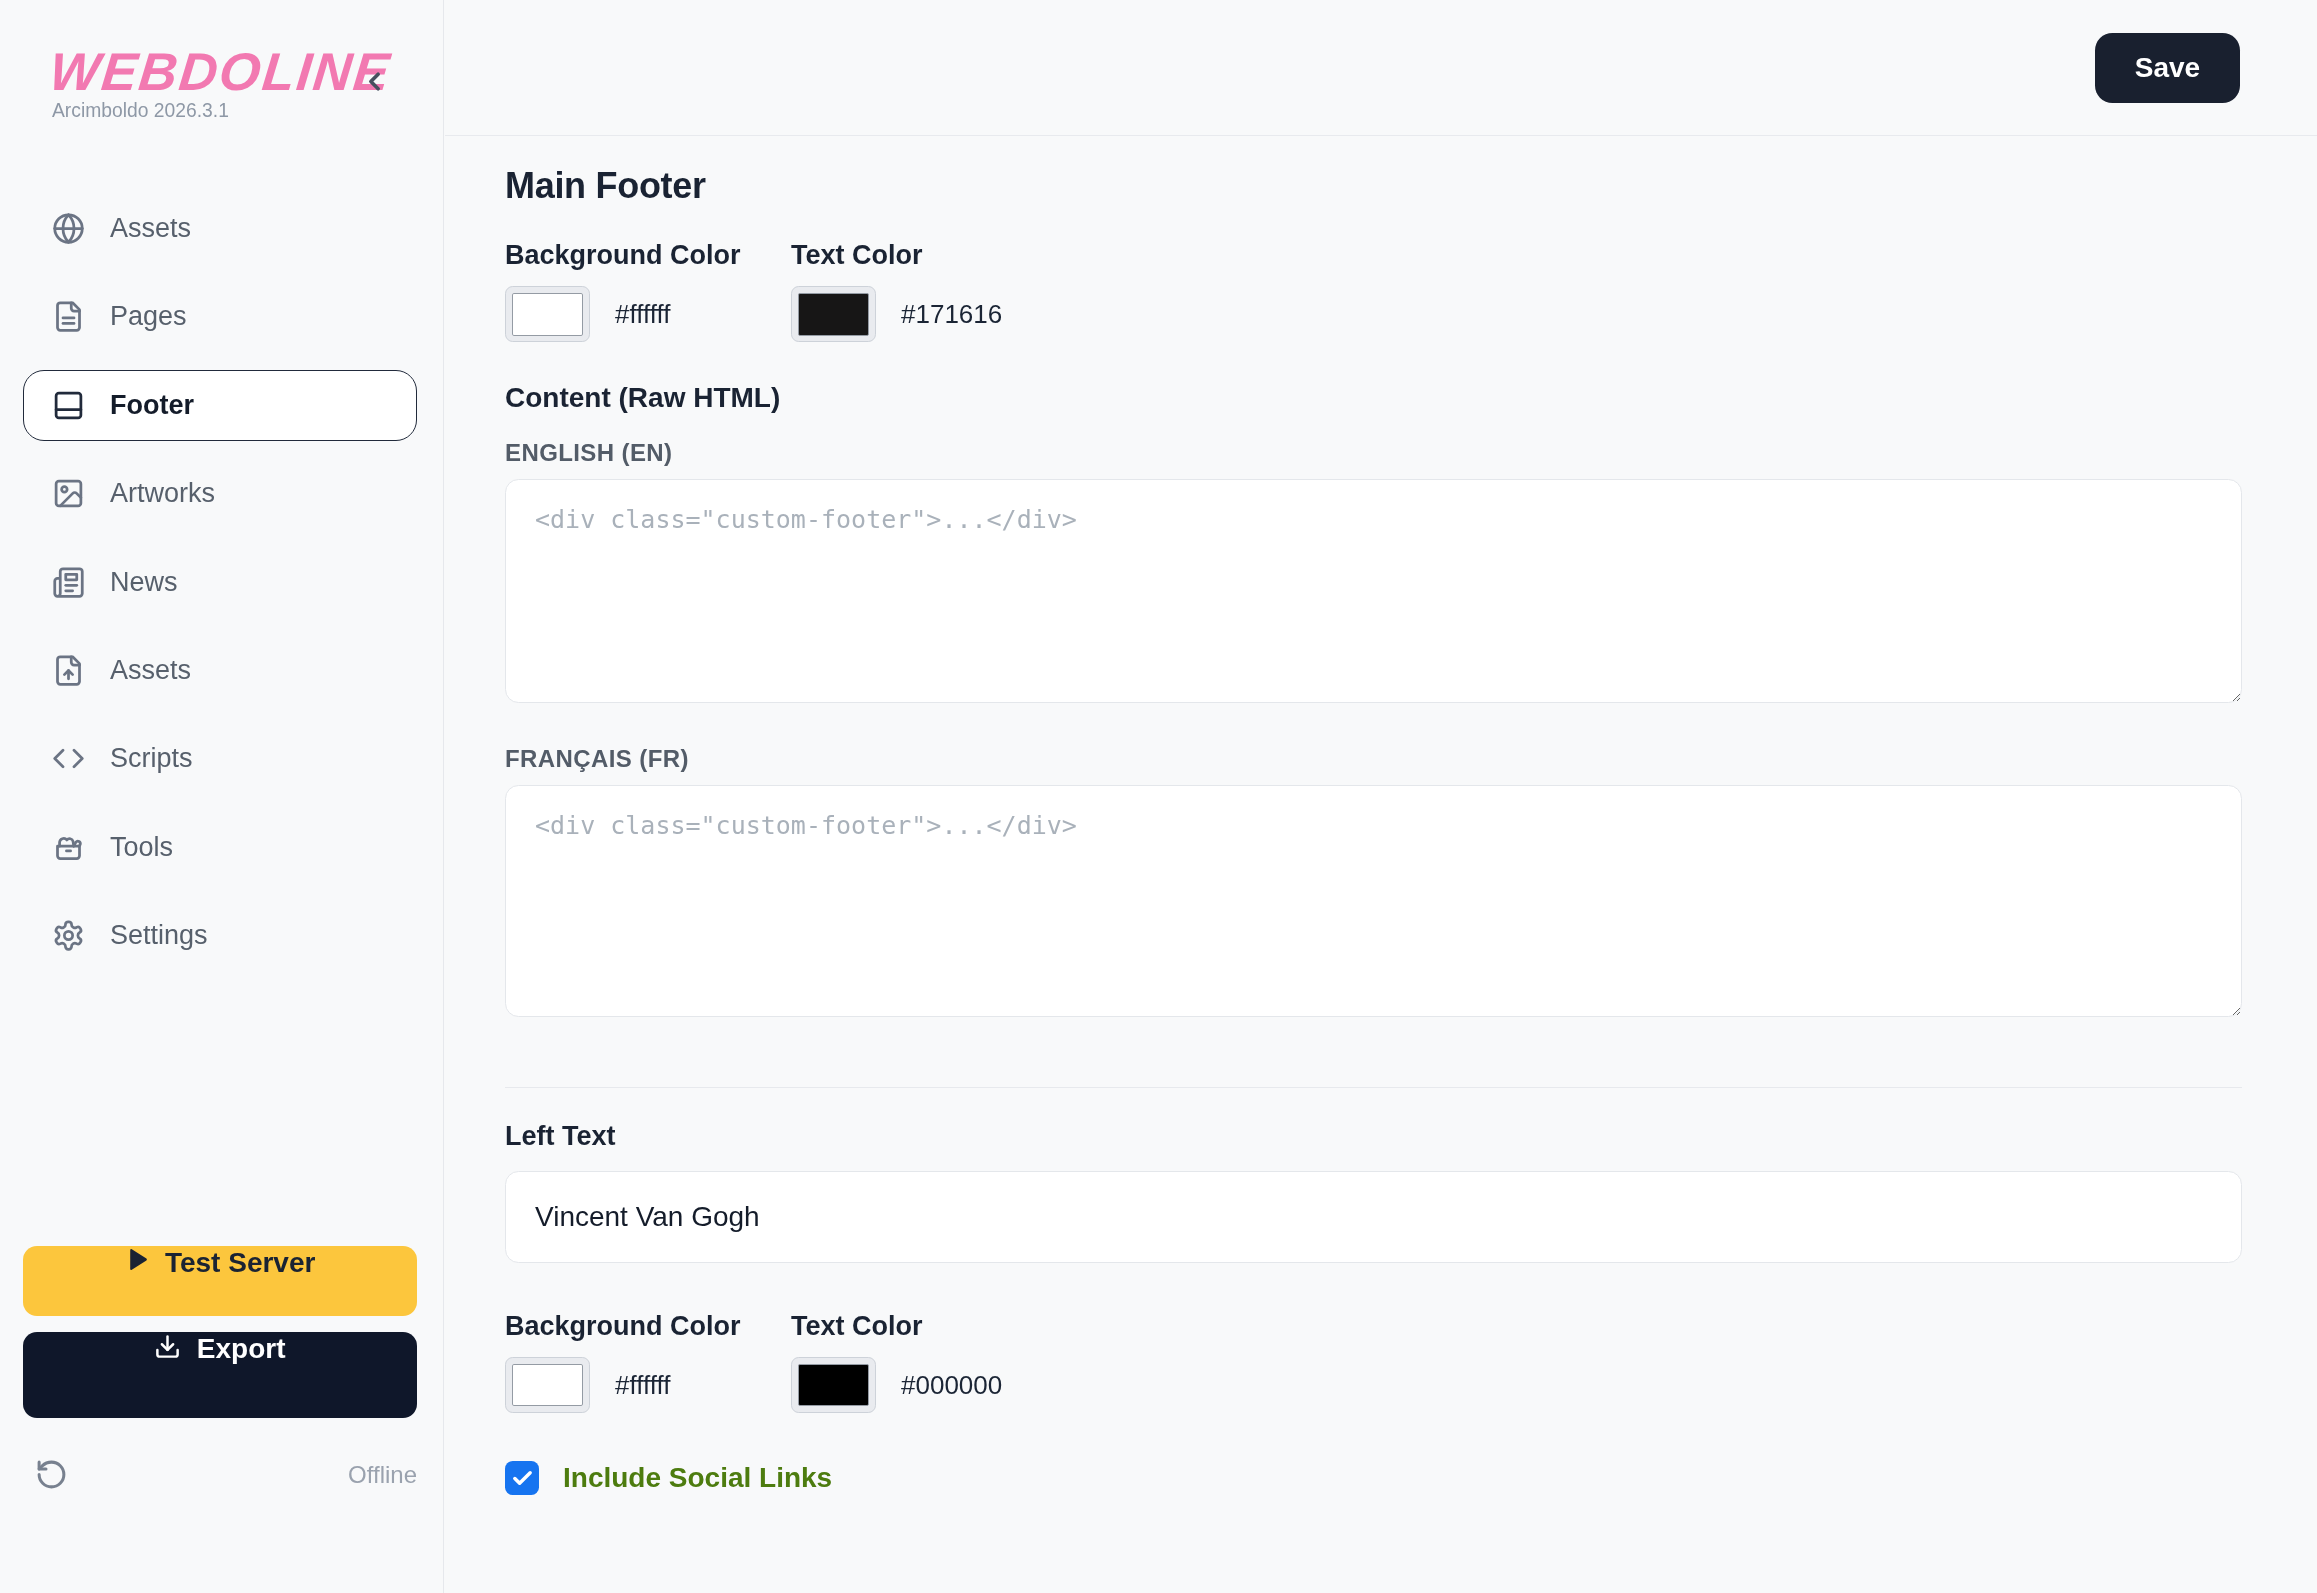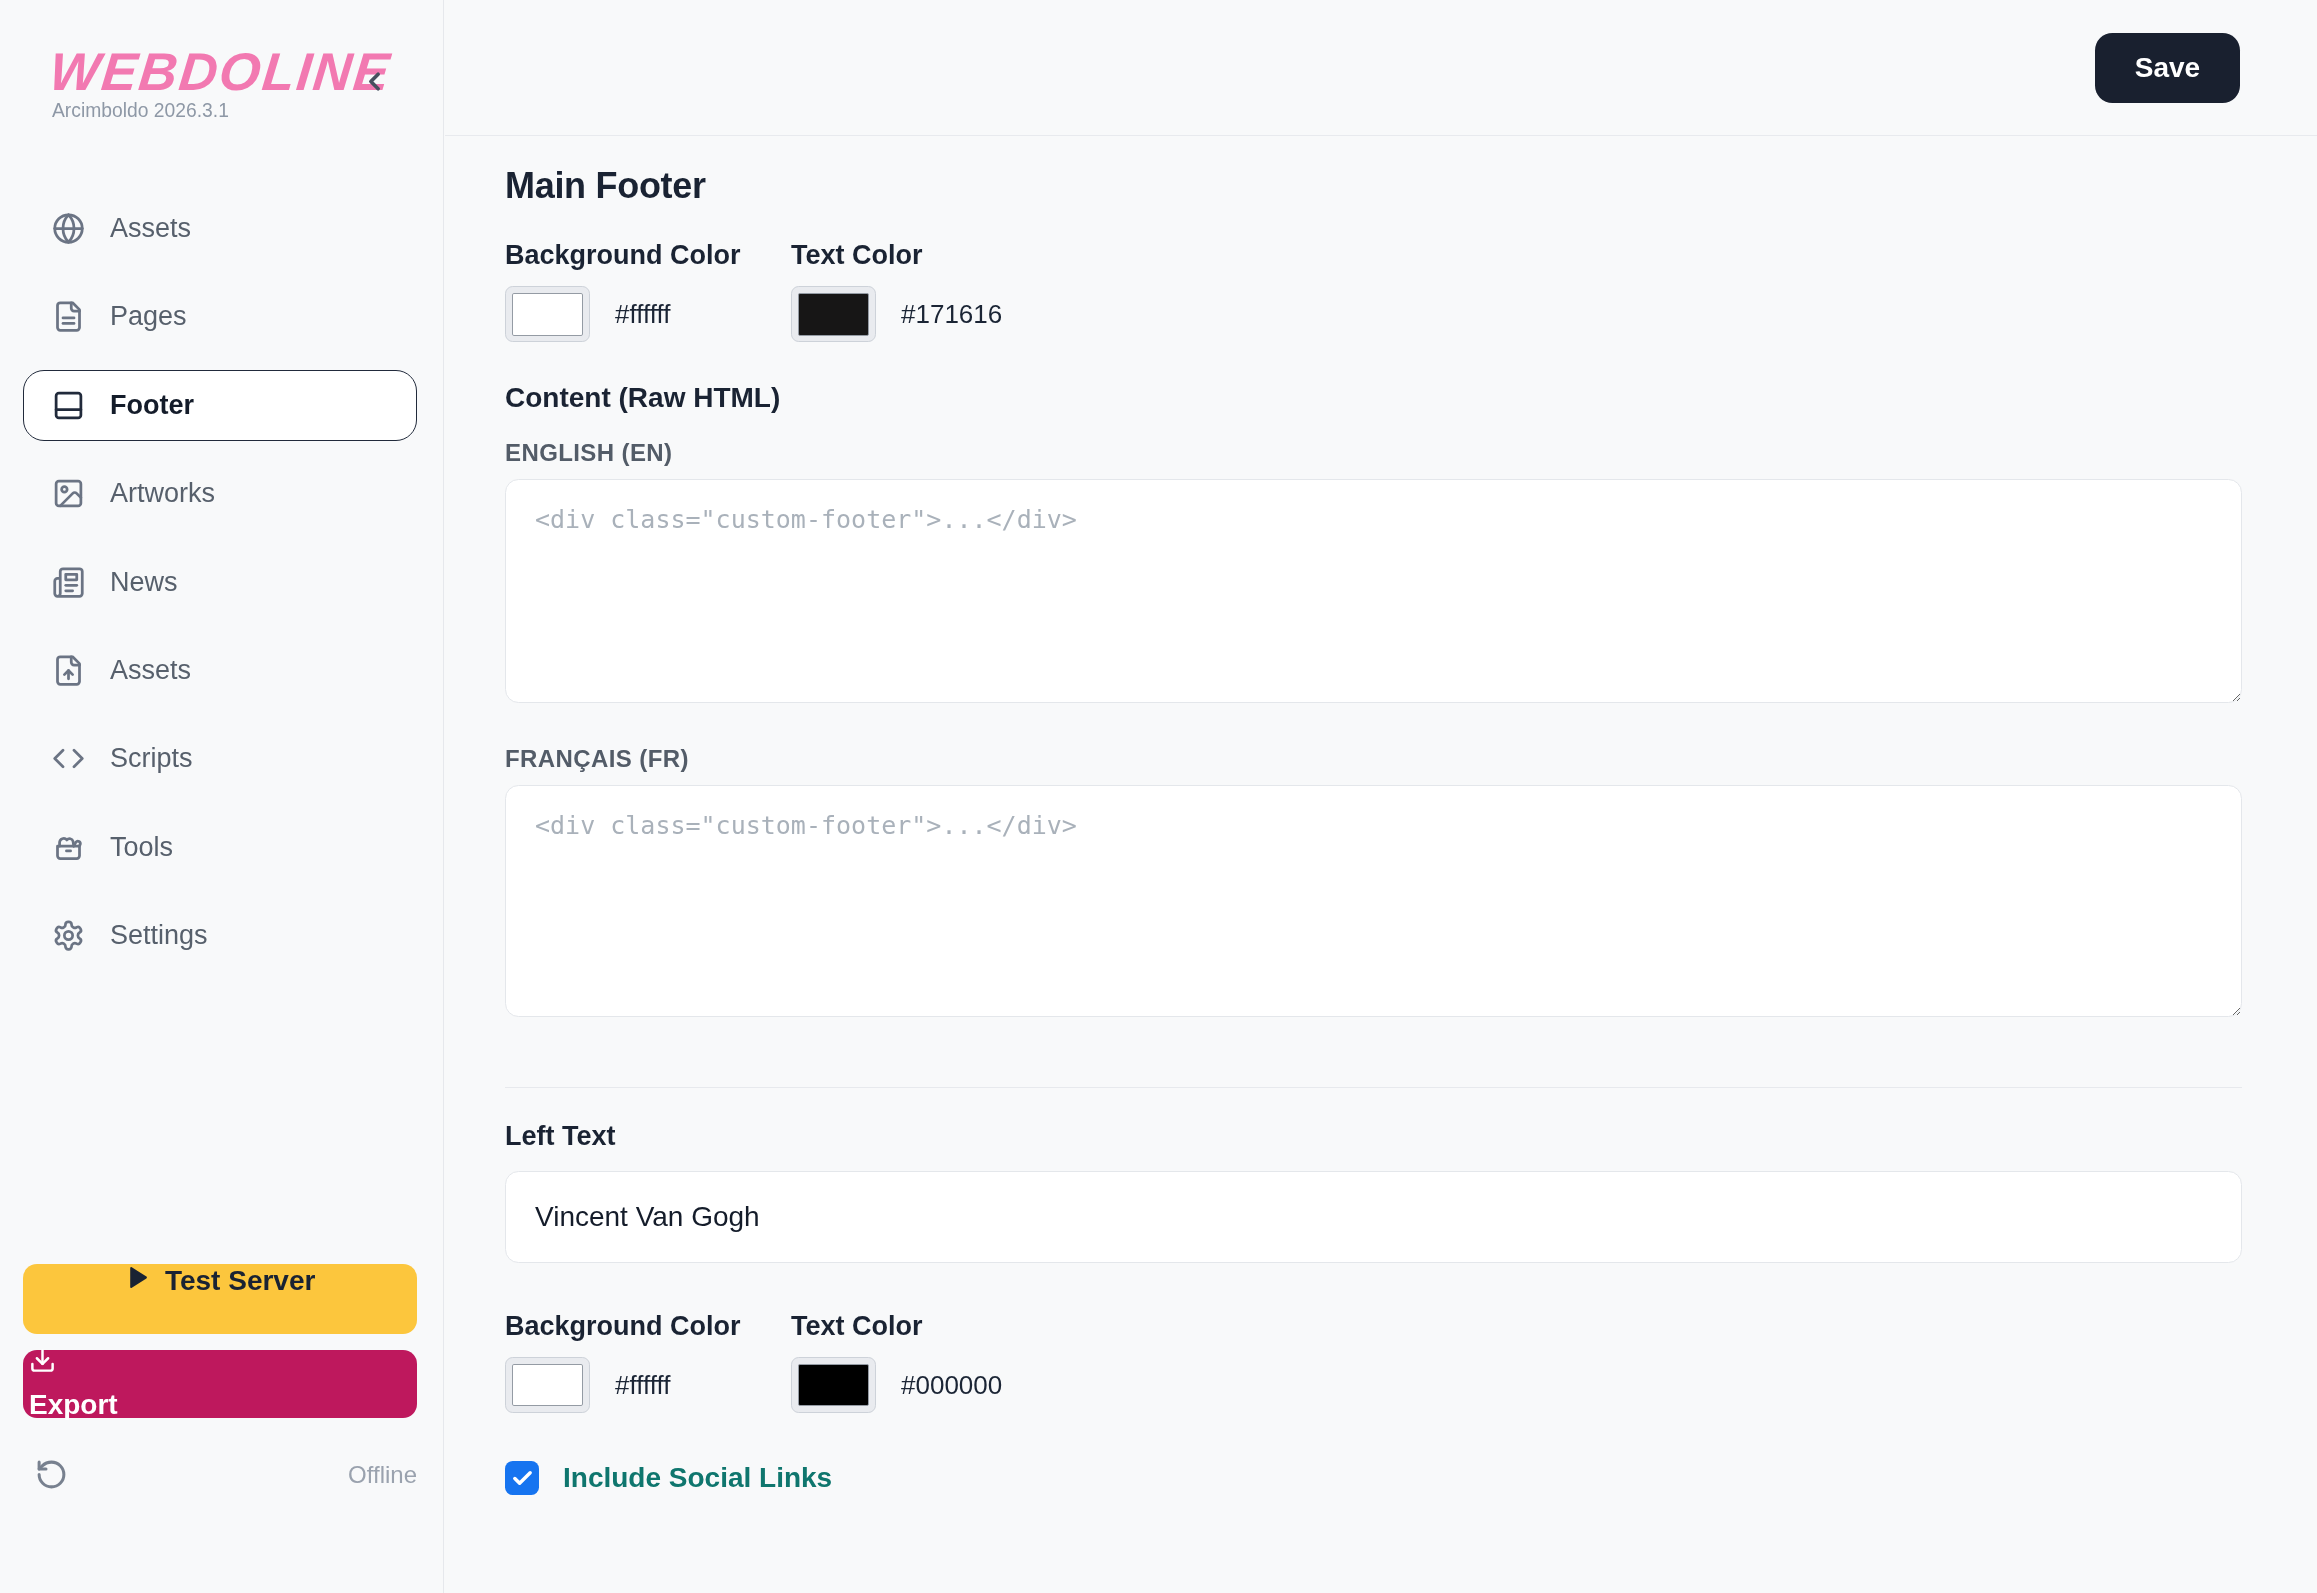--- a/index.html
+++ b/index.html
@@ -31,21 +31,21 @@
   }
   .nav-item svg { width:33px; height:33px; stroke:#6b7484; }
   .nav-item.selected { background:#ffffff; border-color:#212a3b; color:#141c2a; font-weight:600; }
   .nav-item.selected svg { stroke:#212a3b; }
 
   .sidebar-bottom { position:absolute; left:23px; right:26px; bottom:99px; }
   .btn { display:flex; align-items:flex-start; justify-content:center; gap:15.4px;
     border:none; border-radius:14px; width:100%; cursor:pointer;
     font-family:"Liberation Sans", sans-serif; font-weight:700; font-size:28px; }
   .btn-test { height:70px; background:#fcc63d; color:#1a2333; margin-bottom:16.4px; }
-  .btn-export { height:68px; background:#be185d; color:#ffffff; margin-bottom:37px;flex-direction:column; }
+  .btn-export { height:86px; background:#0f172a; color:#ffffff; margin-bottom:37px; }
   .status-row { display:flex; justify-content:space-between; align-items:center; height:39px; padding-left:11.6px; }
   .refresh-btn { background:none; border:none; padding:0; cursor:pointer; color:#78818f; }
   .offline { font-size:24px; color:#9aa2ae; }
 
   
   .topbar { position:absolute; left:445px; top:0; right:0; height:136px; border-bottom:1px solid #e8eaee; }
   .save-btn { position:absolute; top:33px; right:77px; width:145px; height:70px;
     border:none; border-radius:17.4px; background:#19202f; color:#ffffff;
     font-family:"Liberation Sans", sans-serif; font-size:28px; font-weight:700; cursor:pointer; }
 
@@ -81,21 +81,21 @@
     border:1.9px solid #e4e7eb; border-radius:13.5px; background:#ffffff;
     padding:0 29px; font-family:"Liberation Sans", sans-serif;
     font-size:28px; color:#141c2a; outline:none;
   }
   .fields-row.second { margin-top:48px; }
 
   .checkbox-row { display:flex; align-items:center; gap:24px; margin-top:48px; }
   .checkbox { width:34px; height:34px; border-radius:7.7px; background:#1674f0;
     display:flex; align-items:center; justify-content:center; cursor:pointer; }
   .checkbox svg { width:23px; height:23px; }
-  .checkbox-label { font-size:28px; font-weight:700; color:#0f766e; }
+  .checkbox-label { font-size:28px; font-weight:700; color:#4d7c0f; }
 </style>
 </head>
 <body>
 
 <aside class="sidebar">
   <div class="logo">WEBDOLINE</div>
   <div class="version">Arcimboldo 2026.3.1</div>
   <button class="collapse-btn">
     <span>
       <svg width="29" height="29" viewBox="0 0 24 24" fill="none" stroke="currentColor" stroke-width="3" stroke-linecap="round" stroke-linejoin="round">

